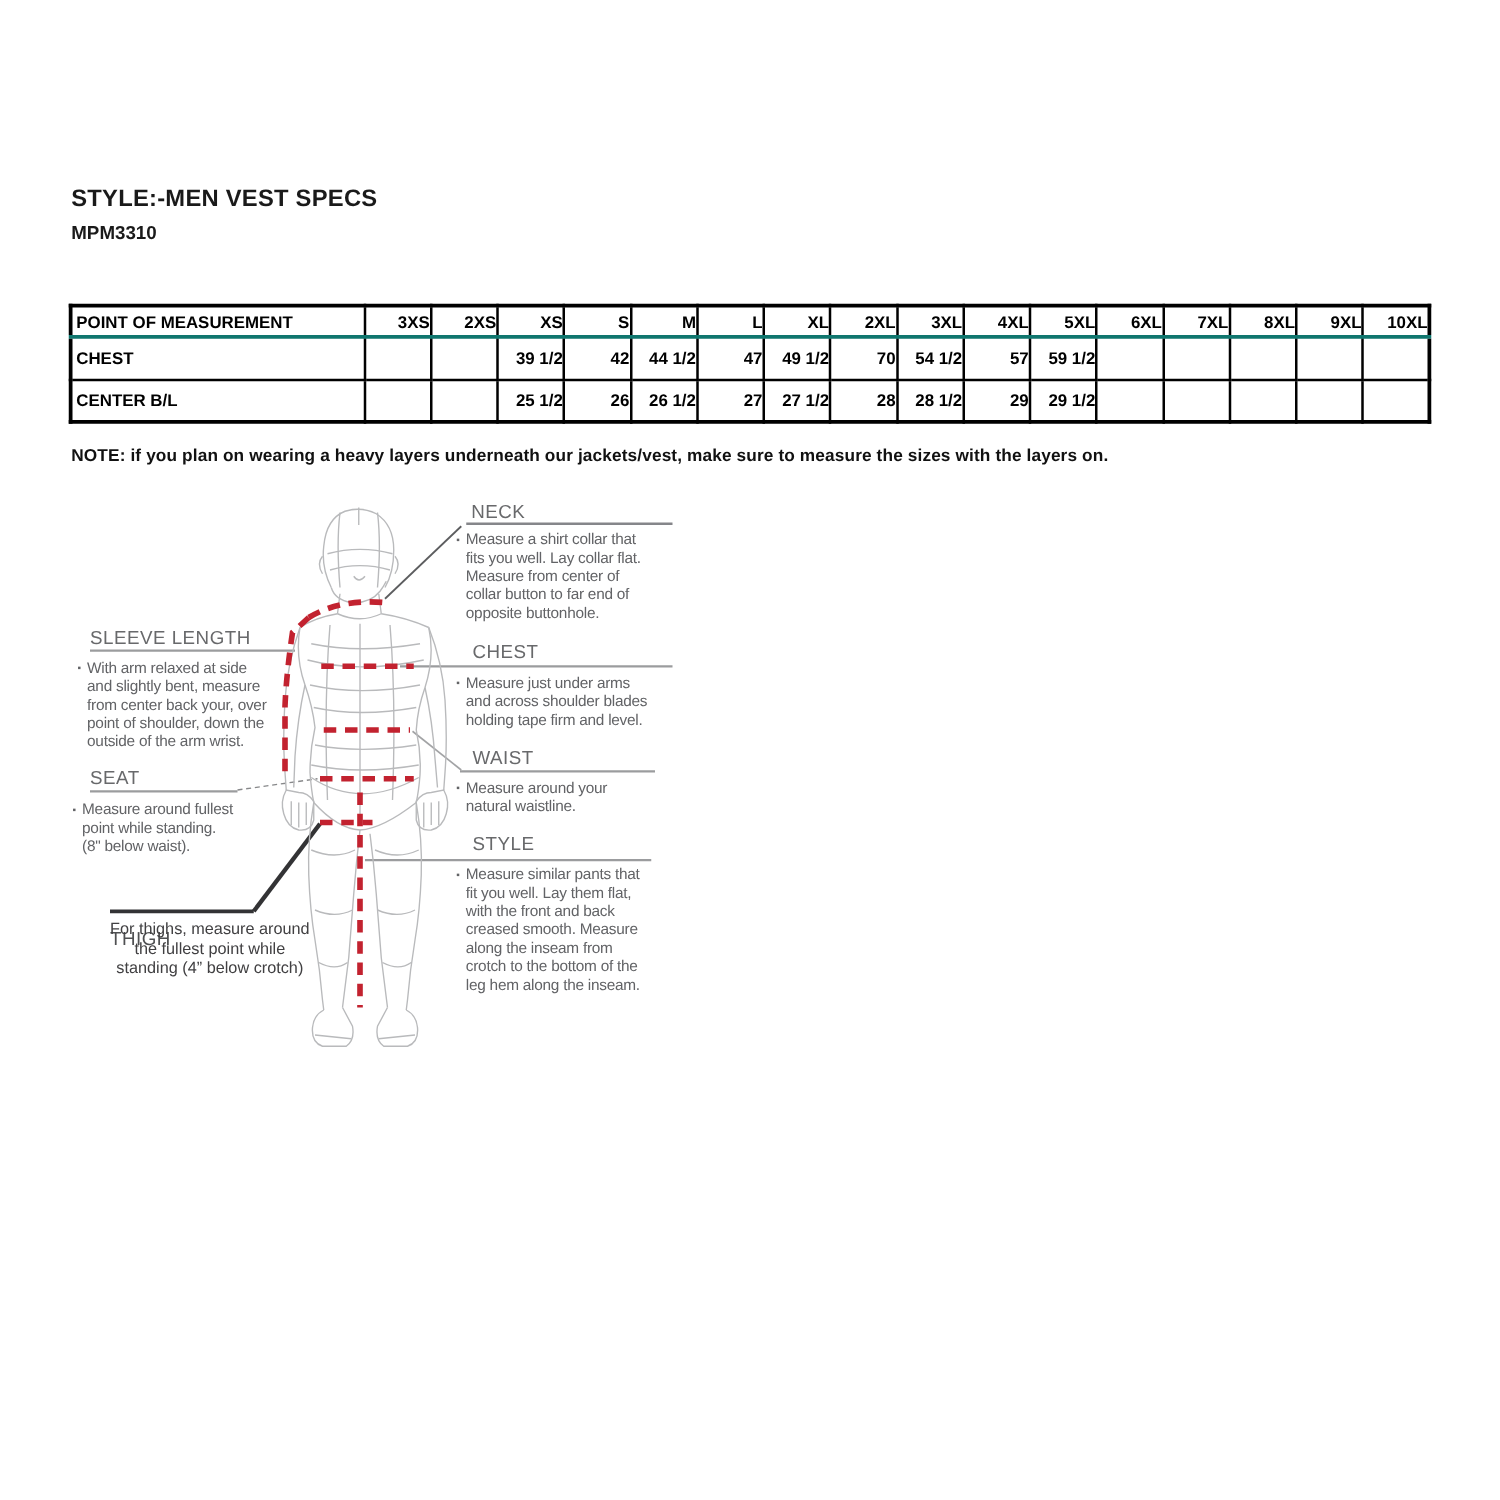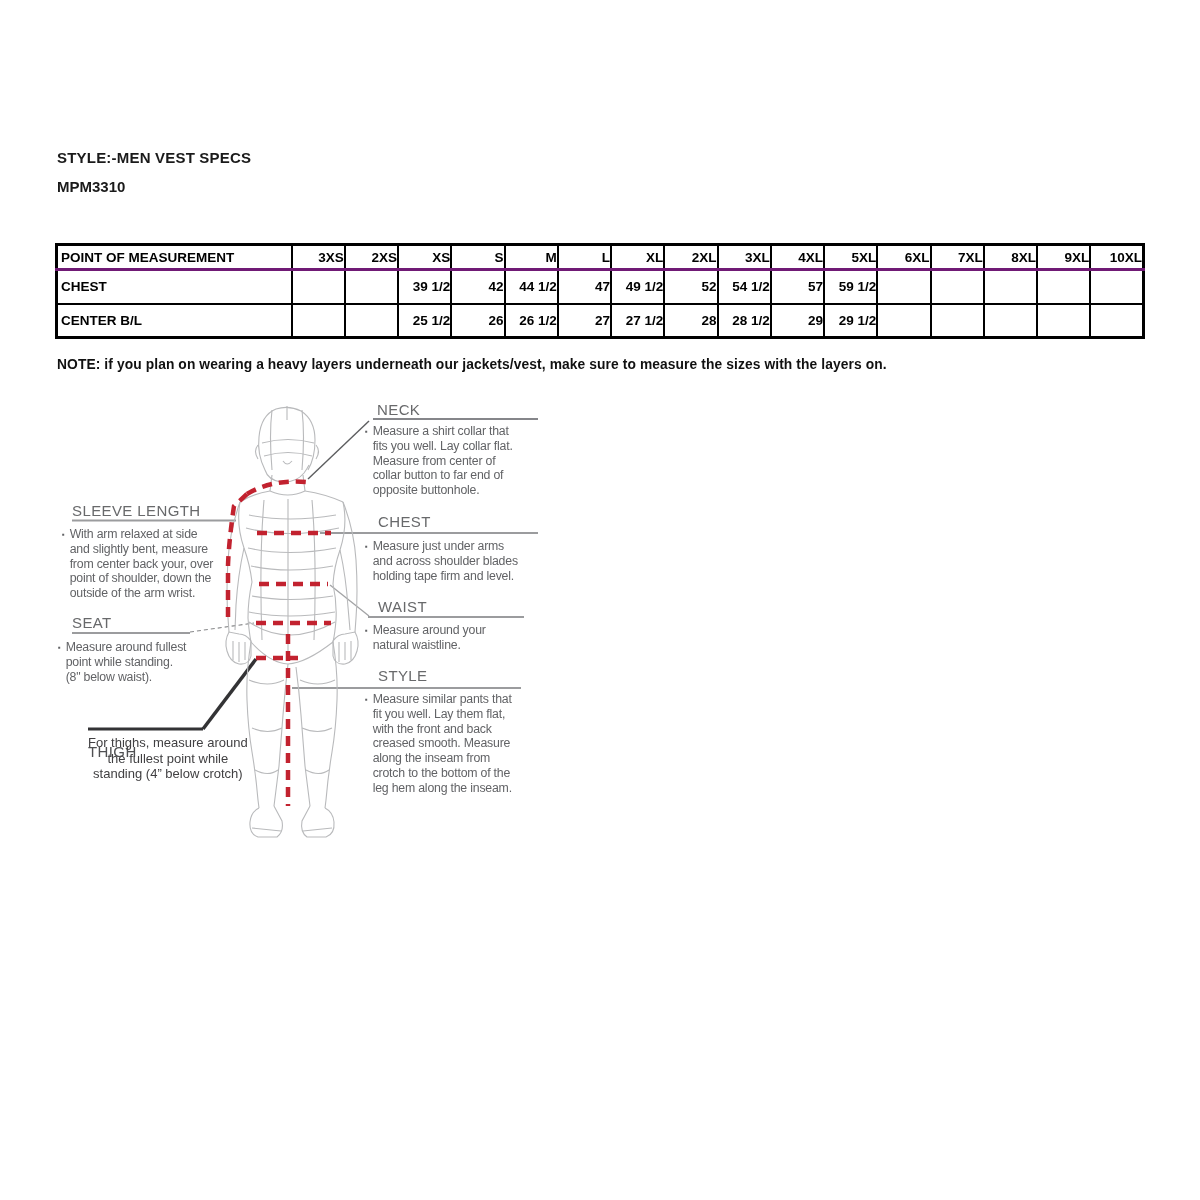--- a/index.html
+++ b/index.html
@@ -4,21 +4,21 @@
 <style>
   * { margin:0; padding:0; box-sizing:border-box; }
   html,body { background:#ffffff; }
   body { font-family:"Liberation Sans", sans-serif; }
   .page {
     position:relative; width:1200px; height:1200px; background:#fff; overflow:hidden;
   }
   
   .style-title {
     position:absolute; left:57px; top:149px;
-    font-size:15px; font-weight:bold; color:#1a1a1a; letter-spacing:0.2px;
+    font-size:19px; font-weight:bold; color:#1a1a1a; letter-spacing:0.2px;
   }
   .style-code {
     position:absolute; left:57px; top:178px;
     font-size:15px; font-weight:bold; color:#1a1a1a;
   }
   
   table.size-table {
     position:absolute; left:55px; top:243px; width:1090px;
     border-collapse:collapse; table-layout:fixed;
     border:3px solid #000;
@@ -26,21 +26,21 @@
   }
   table.size-table th, table.size-table td {
     border:2px solid #000; text-align:right; vertical-align:middle;
     overflow:hidden; white-space:nowrap;
   }
   table.size-table th.pom, table.size-table td.pom {
     width:235px; text-align:left; padding-left:3px;
   }
   table.size-table thead tr { height:25px; }
   table.size-table tbody tr { height:34px; }
-  table.size-table thead { border-bottom:3px solid #701a75;padding-left:38px; }
+  table.size-table thead { border-bottom:3px solid #0f766e;padding-left:38px; }
   
   .note {
     position:absolute; left:57px; top:357px;
     font-size:13.8px; font-weight:bold; color:#111; letter-spacing:0.1px;
   }
   
   .guide-svg { position:absolute; left:50px; top:390px; width:510px; height:460px; }
   .sec-title {
     position:absolute; font-size:15px; color:#68696b; letter-spacing:0.4px;
   }
@@ -101,21 +101,21 @@
     <tbody>
         <tr>
           <td class="pom">CHEST</td>
           <td></td>
           <td></td>
           <td>39 1/2</td>
           <td>42</td>
           <td>44 1/2</td>
           <td>47</td>
           <td>49 1/2</td>
-          <td>52</td>
+          <td>70</td>
           <td>54 1/2</td>
           <td>57</td>
           <td>59 1/2</td>
           <td></td>
           <td></td>
           <td></td>
           <td></td>
           <td></td>
         </tr>
         <tr>

